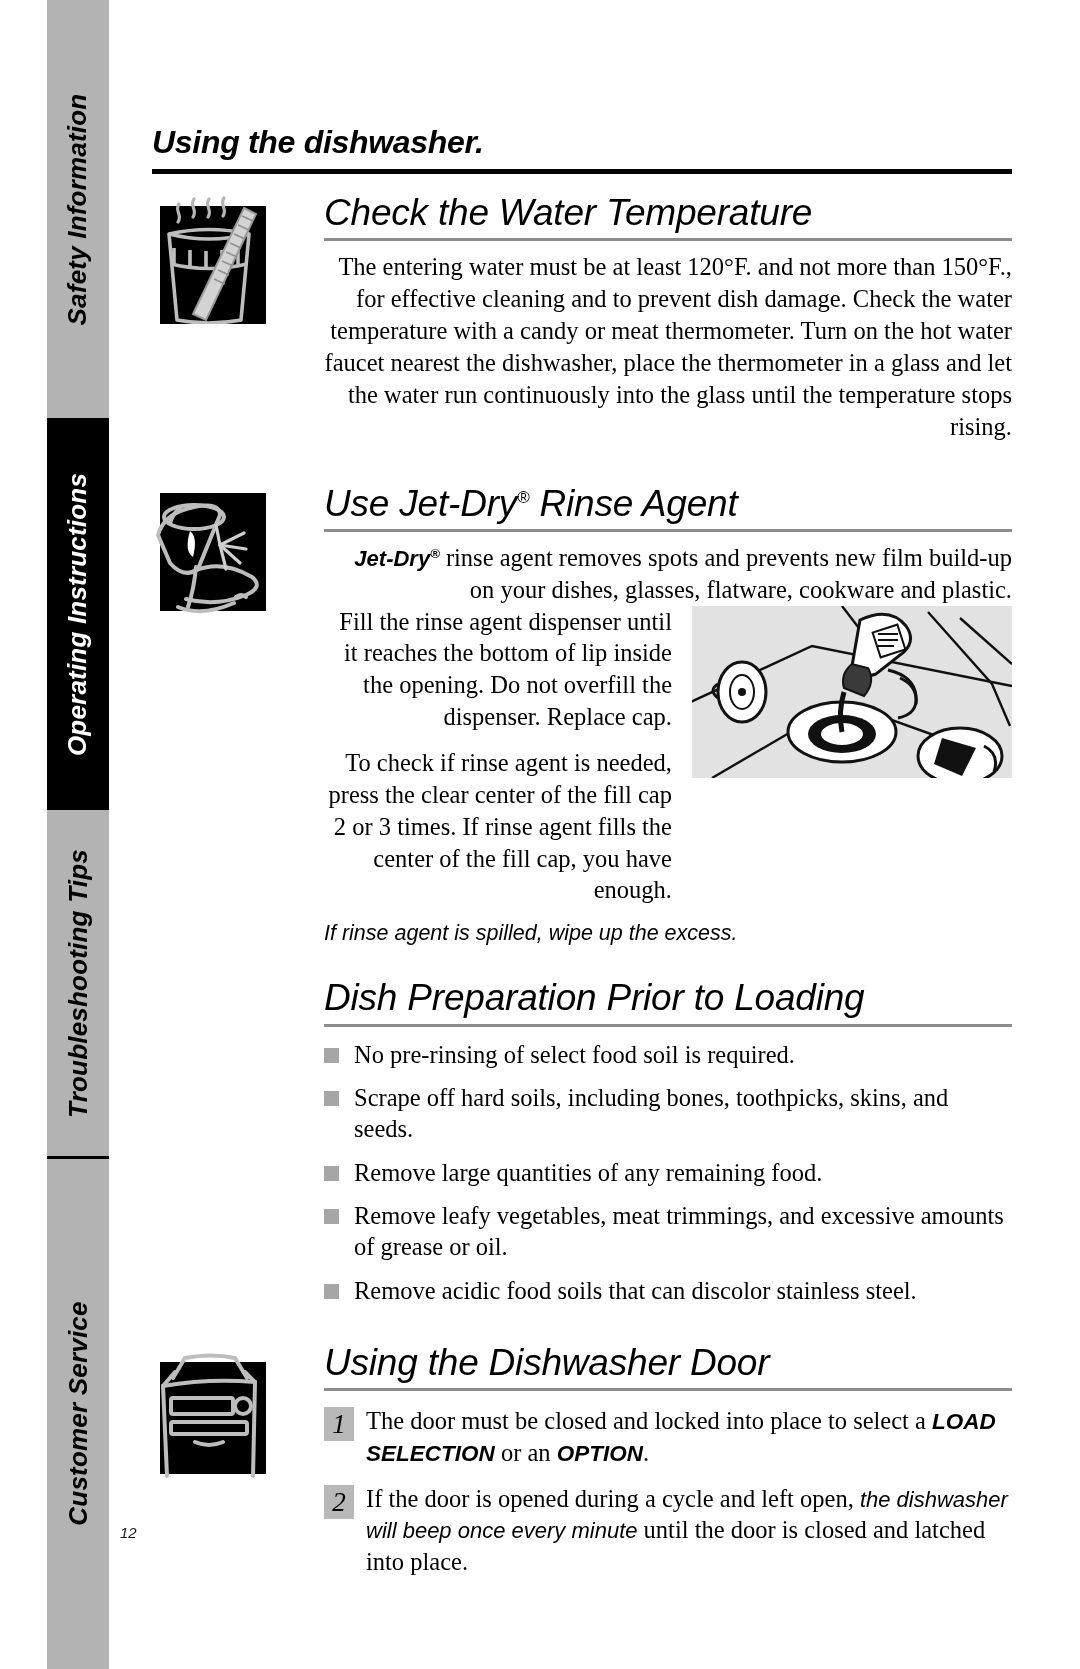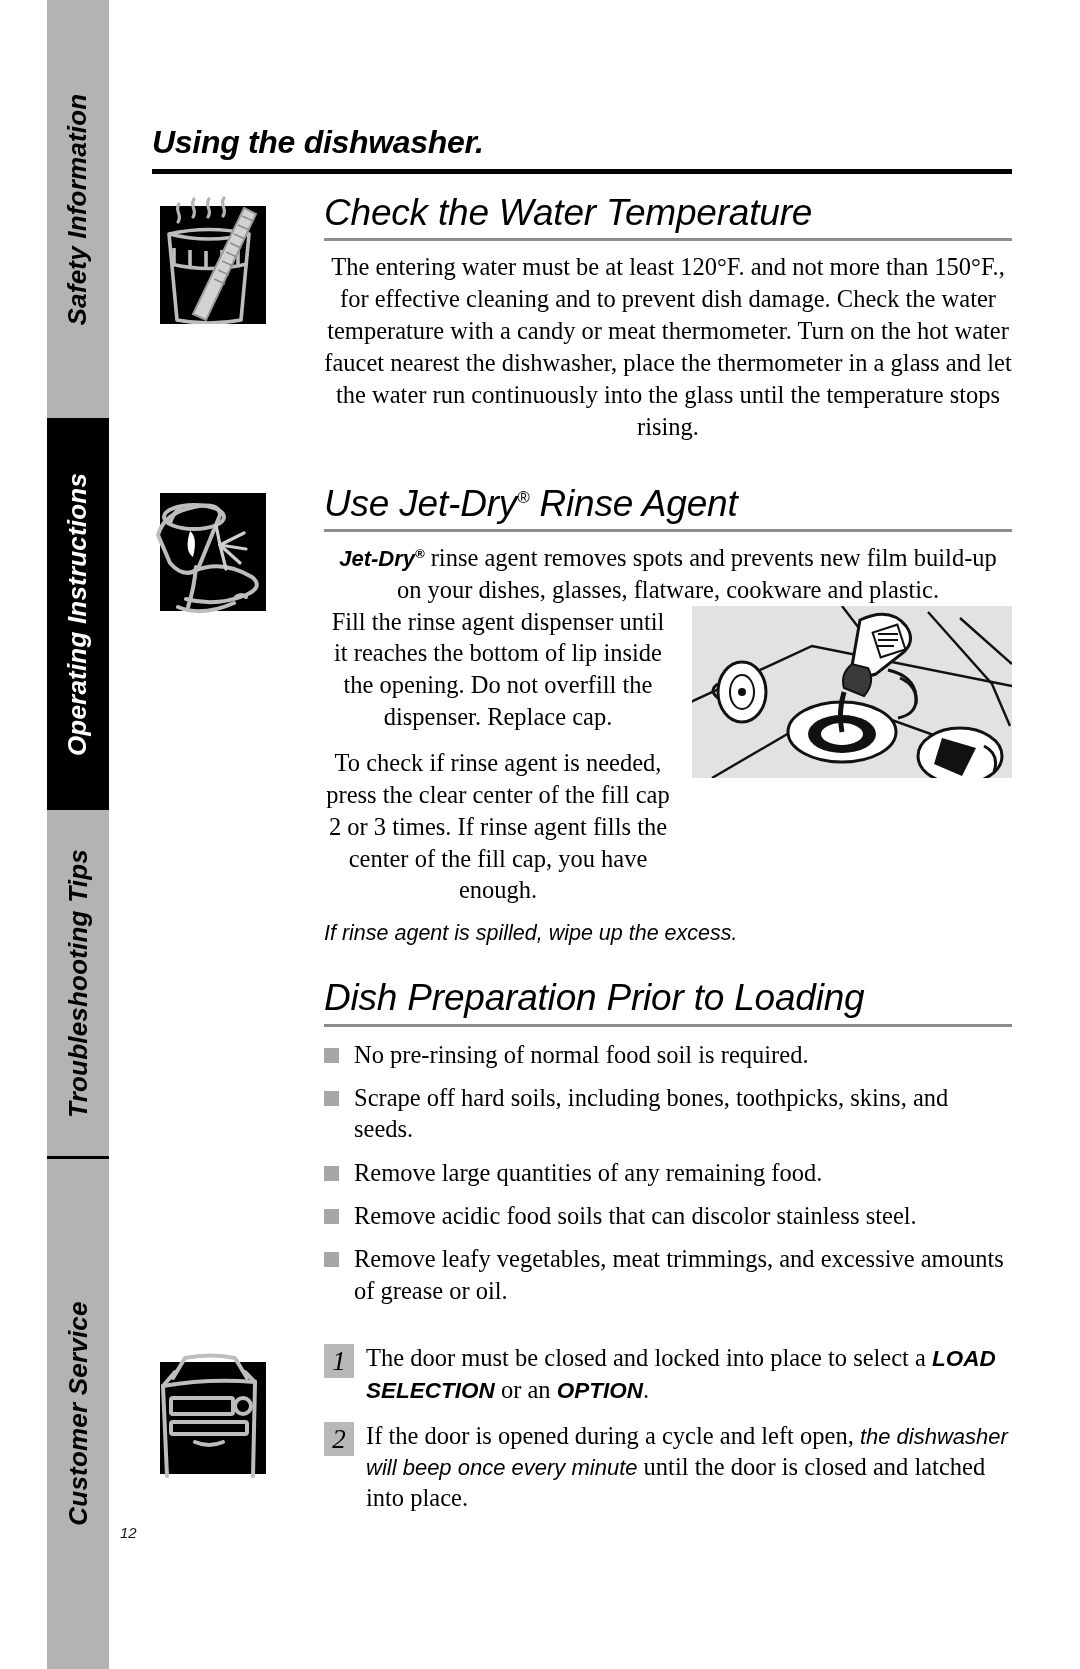--- a/index.html
+++ b/index.html
@@ -120,21 +120,21 @@
   .body-col {
     margin-left: 172px;
     width: 688px;
   }
   p.body {
     font-family: "Liberation Serif", serif;
     font-size: 24.5px;
     line-height: 1.30;
     color: #000;
     margin: 10px 0 0 0;
-    text-align: center;
+    text-align: right;
   }
   p.note {
     font-family: "Liberation Sans", sans-serif;
     font-style: italic;
     font-size: 21.5px;
     line-height: 1.25;
     color: #000;
     margin: 14px 0 0 0;
   }
   .jd {
@@ -408,25 +408,25 @@
     </div>
 
     <div class="section" style="margin-top:30px;">
       <div class="section-head">
         <div class="sec-title">Dish Preparation Prior to Loading</div>
         <div class="sec-rule"></div>
       </div>
 
       <div class="body-col">
         <ul class="bullets">
-          <li><span class="sq"></span><span>No pre-rinsing of normal food soil is required.</span></li>
+          <li><span class="sq"></span><span>No pre-rinsing of select food soil is required.</span></li>
           <li><span class="sq"></span><span>Scrape off hard soils, including bones, toothpicks, skins, and seeds.</span></li>
           <li><span class="sq"></span><span>Remove large quantities of any remaining food.</span></li>
+          <li><span class="sq"></span><span>Remove leafy vegetables, meat trimmings, and excessive amounts of grease or oil.</span></li>
           <li><span class="sq"></span><span>Remove acidic food soils that can discolor stainless steel.</span></li>
-          <li><span class="sq"></span><span>Remove leafy vegetables, meat trimmings, and excessive amounts of grease or oil.</span></li>
         </ul>
       </div>
     </div>
 
     <div class="section" style="margin-top:36px;">
 
       <div class="icon-art" style="top:0px;">
         <div class="icon-box" style="top:20px;height:112px;"></div>
         <svg width="120" height="136" viewBox="0 0 120 136" style="position:absolute;left:-3px;top:0;">
           <g fill="none" stroke="#bdbdbd" stroke-width="4" stroke-linejoin="round" stroke-linecap="round">
@@ -439,20 +439,24 @@
 
             <rect x="22" y="56" width="62" height="16" rx="2"></rect>
             <circle cx="94" cy="64" r="8"></circle>
             <rect x="22" y="80" width="76" height="12" rx="2"></rect>
 
             <path d="M46 100 q14 6 28 0"></path>
           </g>
         </svg>
       </div>
 
+      <div class="section-head">
+        <div class="sec-title">Using the Dishwasher Door</div>
+        <div class="sec-rule"></div>
+      </div>
 
       <div class="body-col">
         <ol class="steps">
           <li>
             <span class="num">1</span><span>The door must be closed and locked into place to select a </span><span class="caps">LOAD SELECTION</span><span> or an </span><span class="caps">OPTION</span><span>.</span>
           </li>
           <li>
             <span class="num">2</span><span>If the door is opened during a cycle and left open, </span><span class="ital">the dishwasher will beep once every minute</span><span> until the door is closed and latched into place.</span>
           </li>
         </ol>

